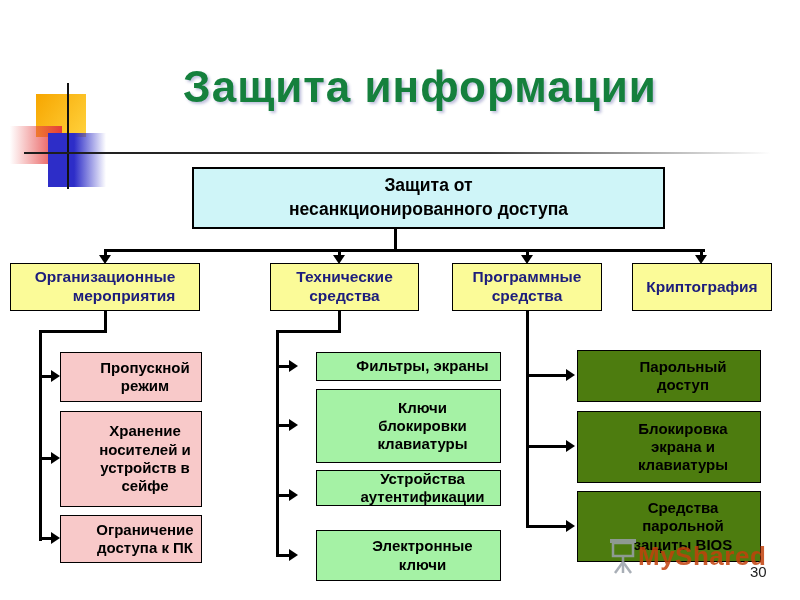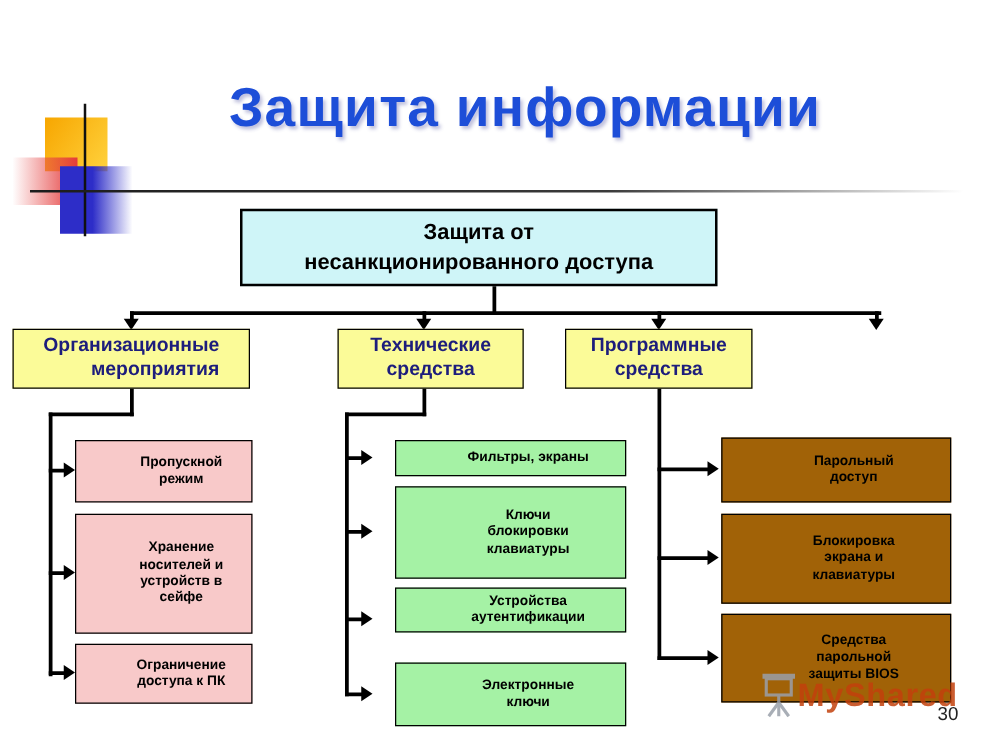--- a/index.html
+++ b/index.html
@@ -14,38 +14,38 @@
   .dec-pink{left:10px;top:126px;width:52px;height:38px;
     background:linear-gradient(to left,#e43b3b,rgba(255,245,245,0.05));}
   .dec-blue{left:48px;top:133px;width:58px;height:54px;
     background:linear-gradient(to right,#2d2dc8 45%,rgba(255,255,255,0));}
   .dec-vline{left:67px;top:83px;width:2px;height:106px;background:#111;}
   .dec-hrule{left:24px;top:152px;width:770px;height:2px;
     background:linear-gradient(to right,#1c1c1c 0%,#3a3a3a 60%,rgba(60,60,60,0) 97%);}
   
   .title{
     position:absolute; left:40px; top:62px; width:760px; text-align:center;
-    font-size:44px; font-weight:900; letter-spacing:1px; color:#1d4ed8;
+    font-size:44px; font-weight:900; letter-spacing:1px; color:#15803d;
     text-shadow:2px 2px 3px rgba(43,45,144,0.30); margin:0; white-space:nowrap;
   }
   
   .box{
     position:absolute; box-sizing:border-box; border:1.5px solid #000;
     display:flex; align-items:center; justify-content:center; text-align:center;
     font-weight:bold; color:#000; white-space:pre-line; line-height:1.22;
   }
-  .root-box{left:192px;top:167px;width:382px;height:62px;background:#cff5f8;
+  .root-box{left:192px;top:167px;width:473px;height:62px;background:#cff5f8;
     border-width:2px;font-size:17.5px;line-height:1.35;text-align:center;}
   .l2-box{top:263px;height:48px;background:#fbfb98;font-size:15.5px;color:#1d1d7c;}
   .l2-b0{left:10px;width:190px;text-align:right;} .l2-b1{left:270px;width:149px;}
   .l2-b2{left:452px;width:150px;} .l2-b3{left:632px;width:140px;}
-  .child{font-size:11px;padding-left:28px;}
+  .child{font-size:15px;padding-left:28px;}
   .pink{left:60px;width:142px;background:#f8c9c9;}
   .green{left:316px;width:185px;background:#a5f2a5;}
-  .lav{left:577px;width:184px;background:#a16207;}
+  .lav{left:577px;width:184px;background:#4d7c0f;}
   
   .cline{position:absolute;background:#000;}
   .arrow-down{position:absolute;width:0;height:0;
     border-left:6px solid transparent;border-right:6px solid transparent;
     border-top:9px solid #000;}
   .arrow-right{position:absolute;width:0;height:0;
     border-top:6px solid transparent;border-bottom:6px solid transparent;
     border-left:9px solid #000;}
   
   .watermark{position:absolute;left:608px;top:538px;display:flex;align-items:center;
@@ -79,20 +79,21 @@
   <div class="arrow-down" style="left:521px;top:255px;"></div>
   <div class="cline" style="left:700px;top:249px;width:3px;height:7px;"></div>
   <div class="arrow-down" style="left:695px;top:255px;"></div>
 
   <div class="box l2-box l2-b0">Организационные
 мероприятия</div>
   <div class="box l2-box l2-b1">Технические
 средства</div>
   <div class="box l2-box l2-b2">Программные
 средства</div>
+  <div class="box l2-box l2-b3">Криптография</div>
 
   <div class="cline" style="left:104px;top:311px;width:3px;height:22px;"></div>
   <div class="cline" style="left:39px;top:330px;width:68px;height:3px;"></div>
   <div class="cline" style="left:39px;top:330px;width:3px;height:211px;"></div>
   <div class="cline" style="left:39px;top:375px;width:13px;height:3px;"></div>
   <div class="arrow-right" style="left:51px;top:370px;"></div>
   <div class="cline" style="left:39px;top:457px;width:13px;height:3px;"></div>
   <div class="arrow-right" style="left:51px;top:452px;"></div>
   <div class="cline" style="left:39px;top:537px;width:13px;height:3px;"></div>
   <div class="arrow-right" style="left:51px;top:532px;"></div>

